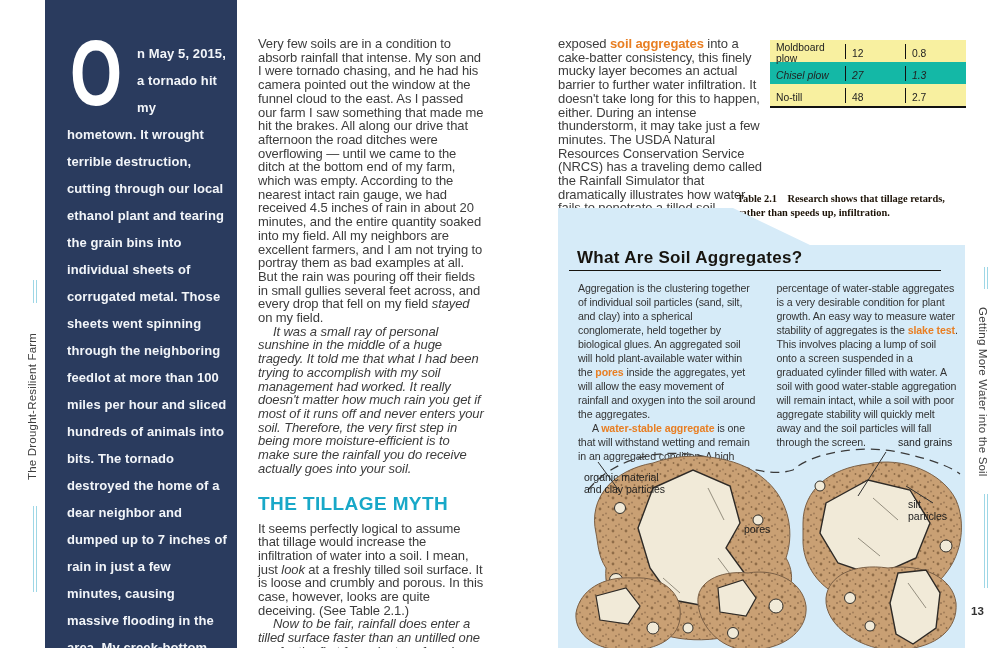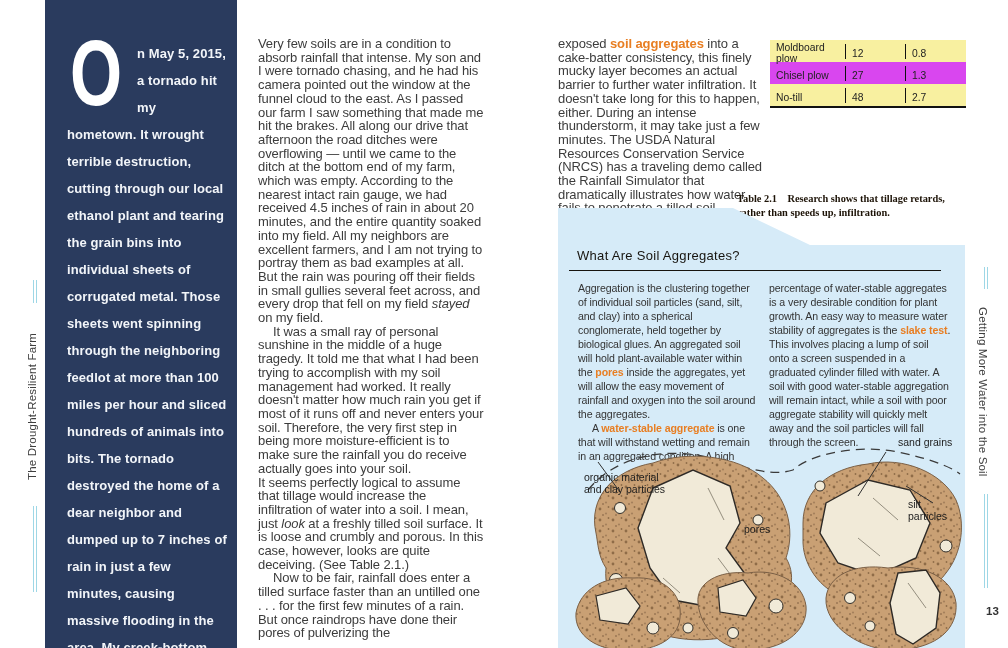--- a/index.html
+++ b/index.html
@@ -16,75 +16,75 @@
   .rail-l { left:33px; }
   .rail-r { left:984px; }
   .rail-l.seg1 { top:280px; height:23px; }
   .rail-l.seg2 { top:506px; height:86px; }
   .rail-r.seg1 { top:267px; height:22px; }
   .rail-r.seg2 { top:494px; height:94px; }
   .vlabel { position:absolute; font-size:11.5px; color:#3f3f3f; letter-spacing:.2px;
             writing-mode:vertical-rl; text-align:center; white-space:nowrap; }
   .vlabel-l { left:26px; top:310px; height:192px; transform:rotate(180deg); }
   .vlabel-r { left:977px; top:295px; height:194px; }
-  .pagenum { position:absolute; font-size:11.5px; font-weight:600; color:#333;margin-left:15px; }
+  .pagenum { position:absolute; font-size:11.5px; font-weight:600; color:#333; }
   .pn-l { left:49px;  top:605px; }
   .pn-r { left:971px; top:605px; }
 
   
   .panel { position:absolute; left:45px; top:0; width:192px; height:648px;
            background:#2a3b5e; }
   .panel-inner { padding:40px 9px 0 22px; }
   .story { font-size:13px; font-weight:bold; line-height:27px;
            color:#f2f5f9; letter-spacing:.1px; }
   .dropcap { float:left; width:70px; height:73px; position:relative; }
   .dropcap span { position:absolute; left:3px; top:0; display:block;
                   font-size:93px; line-height:67px; font-weight:bold; color:#ffffff;
                   transform:scaleX(.72); transform-origin:left center; }
 
   
   .col p { font-size:13px; line-height:13.7px; letter-spacing:-.1px; color:#3c3c3c; }
-  .col p.indent { text-indent:15px; }
+  .col p.indent { text-indent:15px;font-style:italic; }
   .col-mid { position:absolute; left:258px; top:37px; width:226px; }
   .col-right { position:absolute; left:558px; top:37px; width:206px; }
   .tillage { font-size:19px; font-weight:800; letter-spacing:.4px;
              color:#18a8c8; margin:17px 0 7px 0; font-family:"Liberation Sans",sans-serif; }
   .seg-em { font-style:italic; }
   .seg-key { color:#e87e22; font-weight:bold; }
 
   
   .tbl { position:absolute; left:770px; top:40px; width:196px; }
   .tbl-title { background:#f9ec31; color:#16233f; font-weight:bold; font-size:13.5px;
                line-height:16.5px; text-align:center; padding:6px 18px 5px; height:44px; }
   .tbl-grid { border-bottom:2px solid #111; }
   .trow { display:flex; }
   .trow.hdr { height:34px; background:#fff; }
   .trow.data { height:22px; align-items:center; }
   .trow.y { background:#f8f0a0; }
-  .trow.w { background:#d946ef; }
+  .trow.w { background:#14b8a6;font-style:italic; }
   .tc { padding:3px 0 0 6px; }
   .tc1 { width:75px; }
   .tc2 { width:60px; border-left:1.5px solid #111; }
   .tc3 { width:61px; border-left:1.5px solid #111; }
   .hdr .tc { font-size:9px; font-weight:bold; font-variant:small-caps;
              letter-spacing:.3px; color:#111; line-height:10.5px; padding-top:5px; }
   .data .tc { font-size:10.3px; color:#222; padding-top:4px; }
   .tbl-caption { position:absolute; left:737px; top:192px; width:212px;
                  font-family:"Liberation Serif", serif; font-weight:bold;
                  font-size:10.4px; line-height:14px; color:#1d1307; }
 
   
   .aggbox { position:absolute; left:558px; top:208px; width:407px; height:440px;
             background:#d6ebf8;
             clip-path:polygon(0 0, 175px 0, 252px 37px, 407px 37px, 407px 440px, 0 440px); }
-  .aggbox h3 { position:absolute; left:19px; top:40px; font-size:13px; font-weight:400;
+  .aggbox h3 { position:absolute; left:19px; top:40px; font-size:17px; font-weight:700;
                letter-spacing:.3px; color:#17140f; }
   .aggbox-rule { position:absolute; left:11px; top:62px; width:372px; height:0;
                  border-top:1.7px solid #17140f; }
-  .aggbox-cols { position:absolute; left:20px; top:73px; width:380px; display:flex; gap:13px; }
+  .aggbox-cols { position:absolute; left:20px; top:73px; width:380px; display:flex; gap:21px; }
   .aggbox-cols p { font-size:10.6px; line-height:14px; letter-spacing:-.1px; color:#333; }
   .aggbox-cols .indent { text-indent:14px; }
   .bc1 { width:178px; } .bc2 { width:182px; }
 
   
   .illo { position:absolute; left:0; top:220px; width:407px; height:220px; }
   .illo svg { position:absolute; left:0; top:0; }
   .illo-label { position:absolute; font-size:10.5px; line-height:12px; color:#1d1d1d;
                 white-space:pre-line; }
 </style>
@@ -103,20 +103,21 @@
       <div class="dropcap">
           <span>O</span>
         </div>
       <p class="story">n May 5, 2015, a tornado hit my hometown. It wrought terrible destruction, cutting through our local ethanol plant and tearing the grain bins into individual sheets of corrugated metal. Those sheets went spinning through the neighboring feedlot at more than 100 miles per hour and sliced hundreds of animals into bits. The tornado destroyed the home of a dear neighbor and dumped up to 7 inches of rain in just a few minutes, causing massive flooding in the area. My creek-bottom pasture was under 3 feet of water, my fences were washed out, and my cattle went on a three-day walkabout.</p>
     </div>
   </aside>
 
   <section class="col col-mid">
     <p>Very few soils are in a condition to absorb rainfall that intense. My son and I were tornado chasing, and he had his camera pointed out the window at the funnel cloud to the east. As I passed our farm I saw something that made me hit the brakes. All along our drive that afternoon the road ditches were overflowing — until we came to the ditch at the bottom end of my farm, which was empty. According to the nearest intact rain gauge, we had received 4.5 inches of rain in about 20 minutes, and the entire quantity soaked into my field. All my neighbors are excellent farmers, and I am not trying to portray them as bad examples at all. But the rain was pouring off their fields in small gullies several feet across, and every drop that fell on my field <span class="seg-em">stayed</span> on my field.</p>
     <p class="indent">It was a small ray of personal sunshine in the middle of a huge tragedy. It told me that what I had been trying to accomplish with my soil management had worked. It really doesn't matter how much rain you get if most of it runs off and never enters your soil. Therefore, the very first step in being more moisture-efficient is to make sure the rainfall you do receive actually goes into your soil.</p>
+    <h2 class="tillage">THE TILLAGE MYTH</h2>
     <p>It seems perfectly logical to assume that tillage would increase the infiltration of water into a soil. I mean, just <span class="seg-em">look</span> at a freshly tilled soil surface. It is loose and crumbly and porous. In this case, however, looks are quite deceiving. (See Table 2.1.)</p>
     <p class="indent">Now to be fair, rainfall does enter a tilled surface faster than an untilled one . . . for the first few minutes of a rain. But once raindrops have done their pores of pulverizing the</p>
   </section>
 
   <section class="col col-right">
     <p>exposed <span class="seg-key">soil aggregates</span> into a cake-batter consistency, this finely mucky layer becomes an actual barrier to further water infiltration. It doesn't take long for this to happen, either. During an intense thunderstorm, it may take just a few minutes. The USDA Natural Resources Conservation Service (NRCS) has a traveling demo called the Rainfall Simulator that dramatically illustrates how water fails to penetrate a tilled soil.</p>
   </section>
 
   <div class="tbl">
     <div class="tbl-grid">

